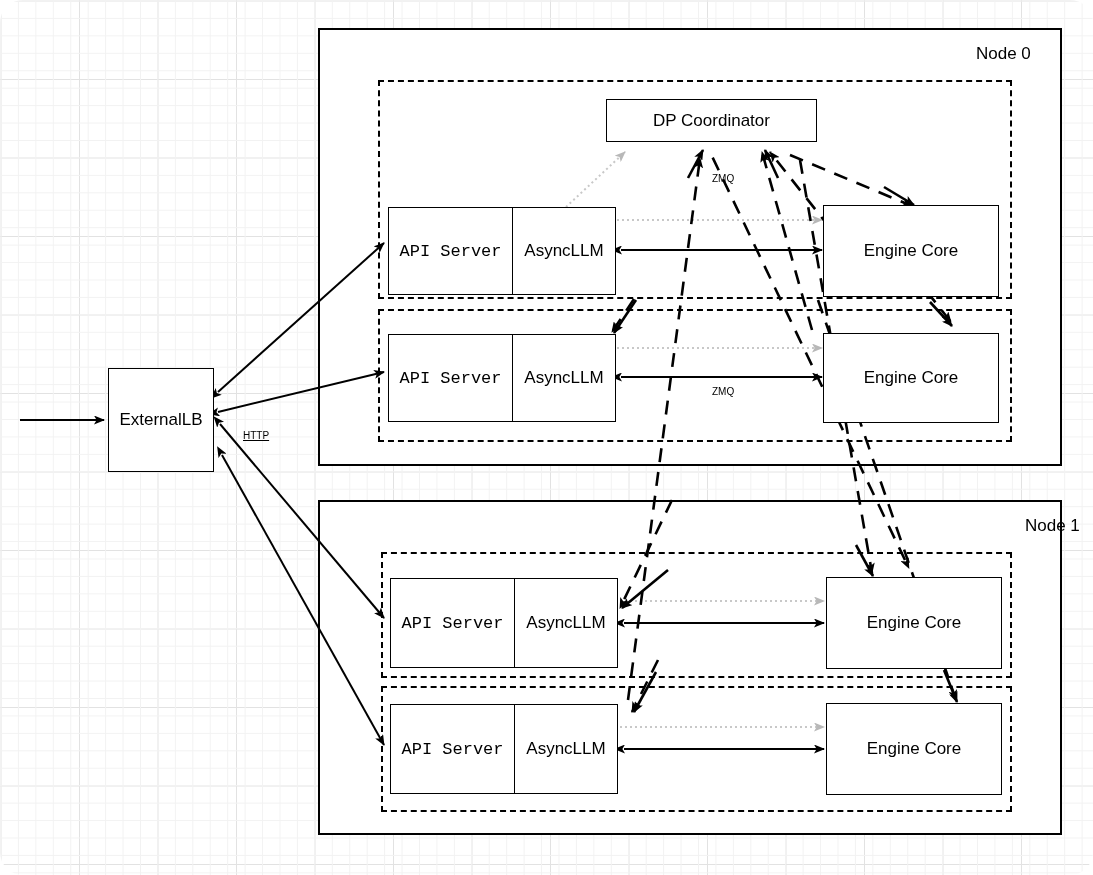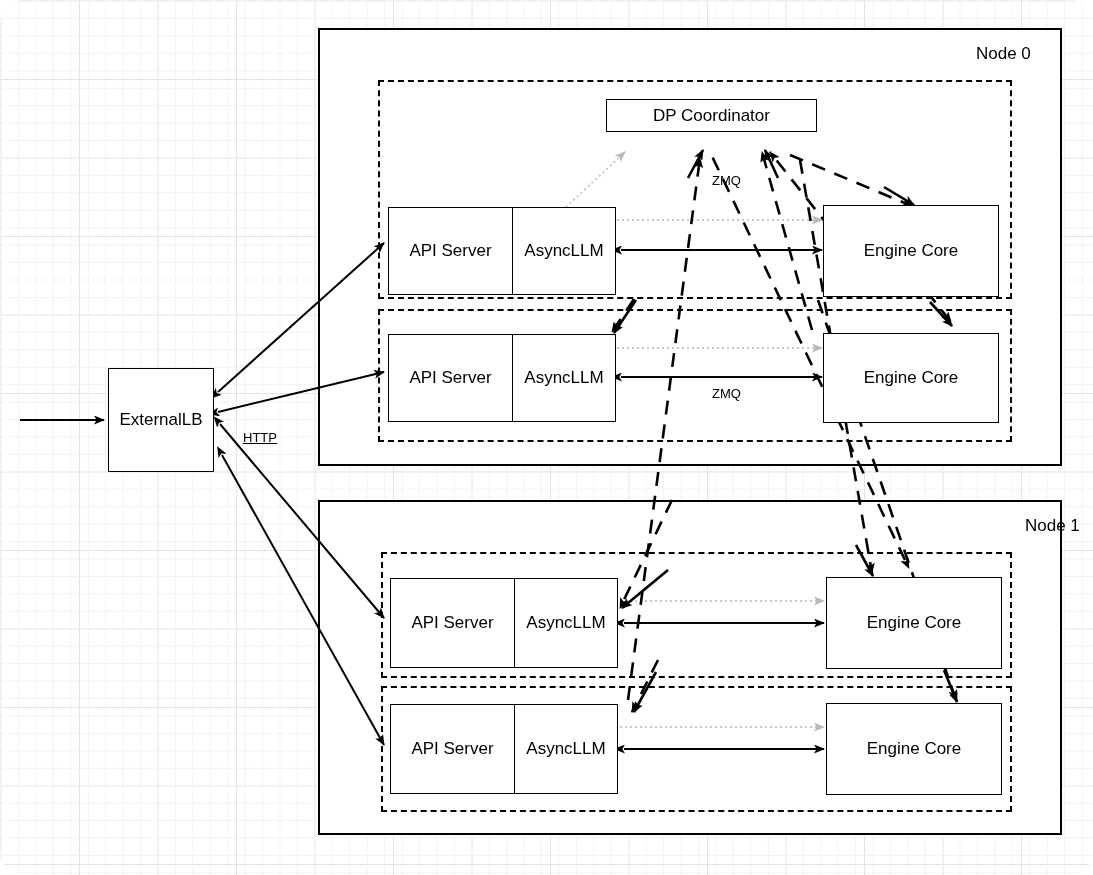--- a/index.html
+++ b/index.html
@@ -80,27 +80,28 @@
     display: flex;
     align-items: center;
     justify-content: center;
     font-size: 17px;
     color: #000000;
     box-sizing: border-box;
   }
   .split-left {
     flex: 0 0 124px;
     border-right: 1.6px solid #000000;
+    font-family: Liberation Mono, monospace;
   }
   .split-right {
     flex: 1 1 auto;
   }
   .edge-label {
     position: absolute;
-    font-size: 13px;
+    font-size: 10px;
     color: #000000;
     z-index: 7;
     background: transparent;
     white-space: nowrap;
   }
   .dpcoord {
     z-index: 6;
   }
 </style>
 </head>
@@ -221,21 +222,21 @@
       <line x1="658" y1="660" x2="632" y2="712" stroke="#000" stroke-width="2.6" stroke-dasharray="14,10" marker-end="url(#ah)"></line>
     </g>
   </svg>
 
   <div class="box" style="left:108px; top:368px; width:106px; height:104px; flex-direction:row; line-height:1.45;">
     <span>External</span>
     <span>LB</span>
   </div>
   <div class="edge-label" style="left:243px; top:430px;text-decoration:underline;">HTTP</div>
 
-  <div class="box dpcoord" style="left:606px; top:99px; width:211px; height:33px;">
+  <div class="box dpcoord" style="left:606px; top:99px; width:211px; height:43px;">
     <span>DP Coordinator</span>
   </div>
 
   <div class="split-box" style="left:388px; top:207px; width:228px; height:88px;">
     <div class="split-left">API Server</div>
     <div class="split-right">AsyncLLM</div>
   </div>
   <div class="box" style="left:823px; top:205px; width:176px; height:92px;">
     <span>Engine Core</span>
   </div>

